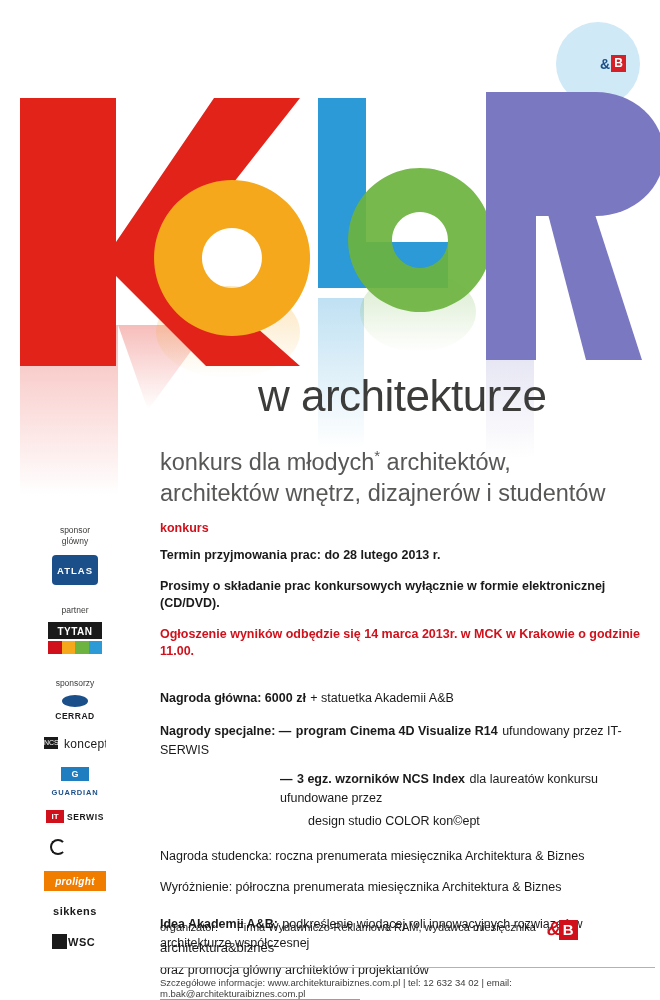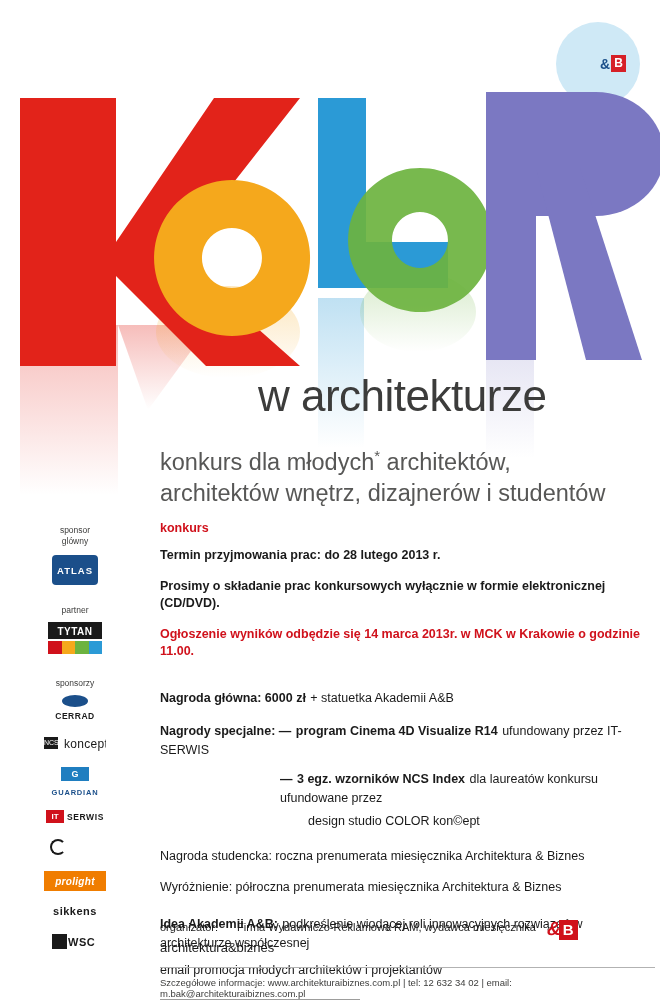--- a/index.html
+++ b/index.html
@@ -221,21 +221,21 @@
   <div class="gap18"></div>
   <div class="blk">Nagroda studencka: roczna prenumerata miesięcznika Architektura &amp; Biznes</div>
   <div class="gap14"></div>
   <div class="blk">Wyróżnienie: półroczna prenumerata miesięcznika Architektura &amp; Biznes</div>
   <div class="gap18"></div>
   <div>
     <span class="blk-b">Idea Akademii A&amp;B:</span>
     <span class="blk">podkreślenie wiodącej roli innowacyjnych rozwiązań w architekturze współczesnej</span>
   </div>
   <div class="gap10"></div>
-  <div class="blk">email promocja młodych architektów i projektantów</div>
+  <div class="blk">oraz promocja glówny architektów i projektantów</div>
 
   <hr class="hr">
 
 </div>
 
 <div id="footer">
   <div class="forg">
     <span class="lbl">organizator:</span>
     <span>Firma Wydawniczo-Reklamowa RAM, wydawca miesięcznika</span>
     <span id="abmark">

